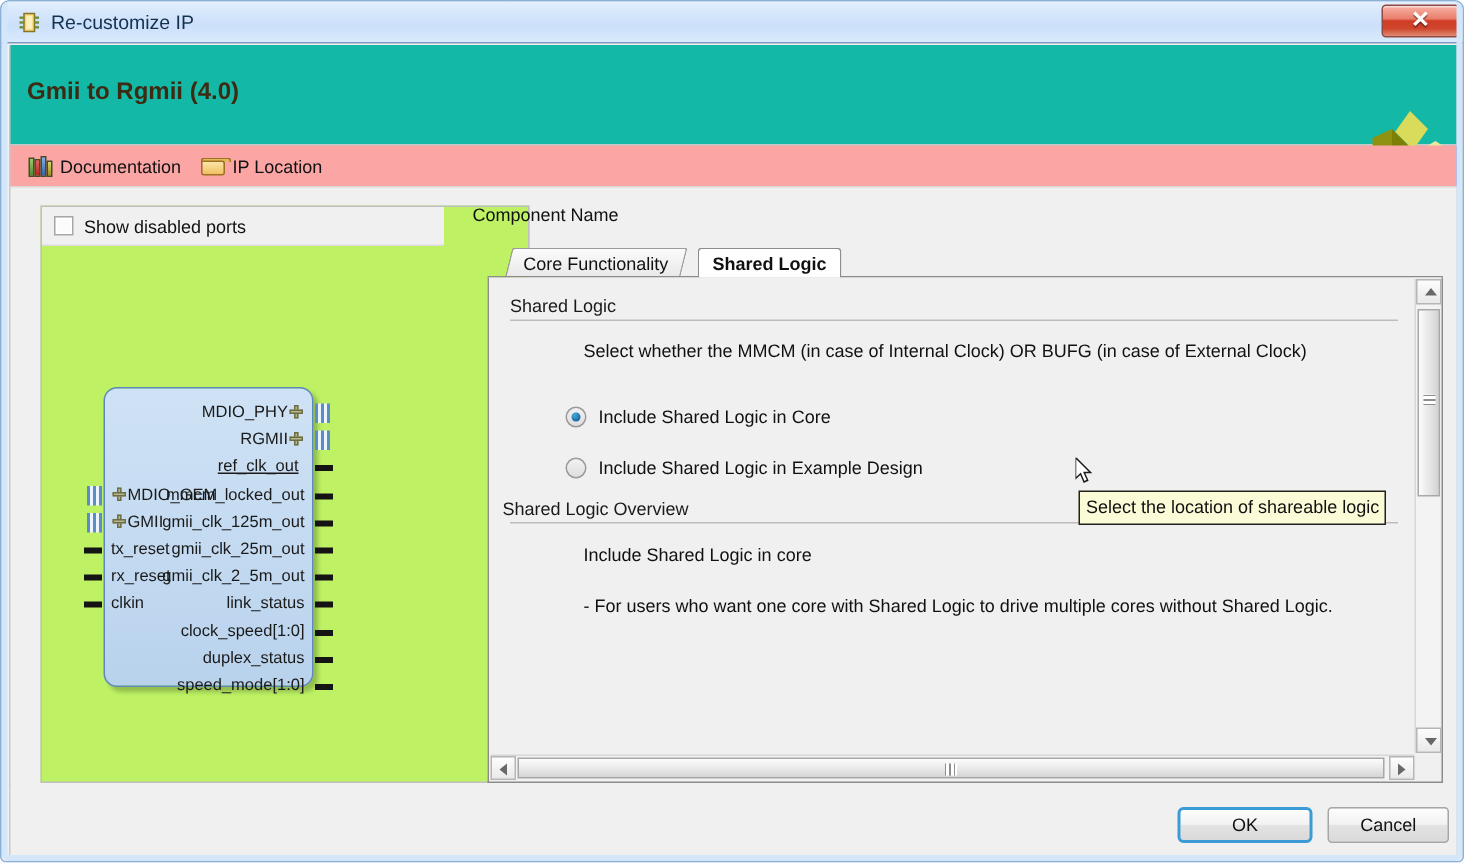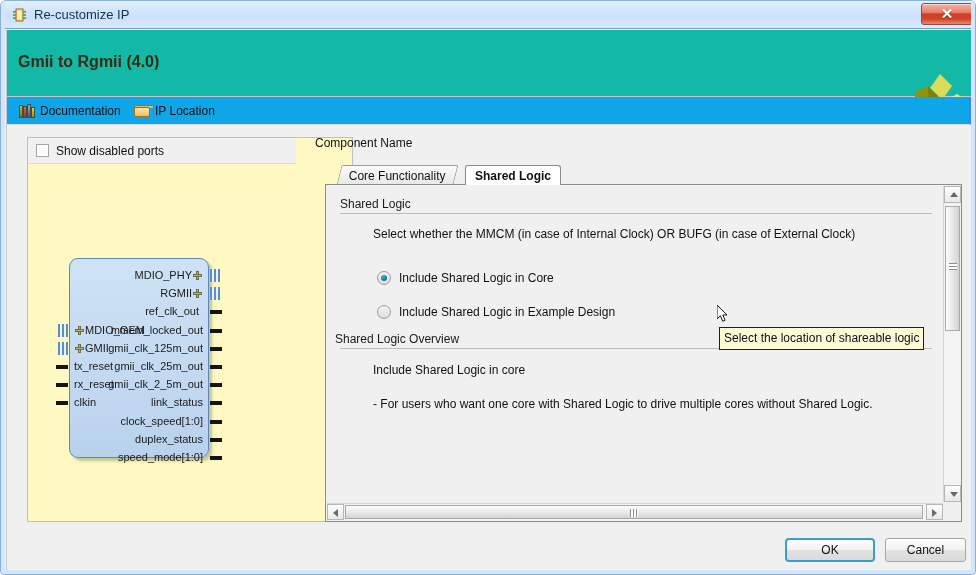--- a/index.html
+++ b/index.html
@@ -103,23 +103,23 @@
     position: absolute;
     left: 905px; top: 42px;
     width: 58px; height: 50px;
   }
 
   
   .toolrow {
     position: absolute;
     left: 5px; top: 96px;
     width: 966px; height: 28px;
-    background: #0ea5e9;
+    background: #fca5a5;
     border-left: 1px solid #c8c8c8;
-    border-right: 3px solid #3b82f6;
+    border-right: 1px solid #3b82f6;
     border-bottom: 1px solid #d8d8d8;
     box-sizing: border-box;
   }
   .tool-link {
     position: absolute;
     top: 5px;
     height: 18px;
     display: flex;
     align-items: center;
     gap: 5px;
@@ -168,21 +168,21 @@
     border-left: 1px solid #c8c8c8;
     border-right: 1px solid #c8c8c8;
     box-sizing: border-box;
   }
 
   
   .left-panel {
     position: absolute;
     left: 20px; top: 12px;
     width: 326px; height: 385px;
-    background: #fef9c3;
+    background: #bef264;
     border: 1px solid #bfbfbf;
     box-sizing: border-box;
   }
   .disabled-ports-bar {
     position: absolute;
     left: 0; top: 0;
     width: 268px; height: 26px;
     background: #f0f0f0;
     border-bottom: 1px solid #dcdcdc;
     box-sizing: border-box;
@@ -367,20 +367,21 @@
     position: absolute;
     height: 1px;
     background: #bdbdbd;
   }
   .para {
     position: absolute;
     font-size: 12px;
     color: #111;
     line-height: 17px;
     white-space: pre;
+    margin-left: 16px;
   }
   .radio-row {
     position: absolute;
     height: 18px;
     display: flex; align-items: center; gap: 8px;
     cursor: pointer;
     white-space: nowrap;
   }
   .radio {
     width: 14px; height: 14px;
@@ -612,21 +613,21 @@
         <span class="chk"></span>
         <span>Show disabled ports</span>
       </div>
       <div class="diagram">
         <div class="ipblock"></div>
         <div class="ports-right" id="ports-layer">
             <div class="port r" style="top: 105px; right: 93px;"><span>MDIO_PHY</span><span class="plus-ic"></span></div>
             <div class="pin bus" style="top: 105px; left: 182px;"></div>
             <div class="port r" style="top: 123.2px; right: 93px;"><span>RGMII</span><span class="plus-ic"></span></div>
             <div class="pin bus" style="top: 123.2px; left: 182px;"></div>
-            <div class="port r" style="top: 141.4px; right: 97px;">ref_clk_out</div>
+            <div class="port r" style="top: 141.4px; right: 97px; text-decoration: underline;">ref_clk_out</div>
             <div class="pin single" style="top: 141.4px; left: 182px;"></div>
             <div class="port r" style="top: 159.6px; right: 93px;">mmcm_locked_out</div>
             <div class="pin single" style="top: 159.6px; left: 182px;"></div>
             <div class="port r" style="top: 177.8px; right: 93px;">gmii_clk_125m_out</div>
             <div class="pin single" style="top: 177.8px; left: 182px;"></div>
             <div class="port r" style="top: 196px; right: 93px;">gmii_clk_25m_out</div>
             <div class="pin single" style="top: 196px; left: 182px;"></div>
             <div class="port r" style="top: 214.2px; right: 93px;">gmii_clk_2_5m_out</div>
             <div class="pin single" style="top: 214.2px; left: 182px;"></div>
             <div class="port r" style="top: 232.4px; right: 93px;">link_status</div>

